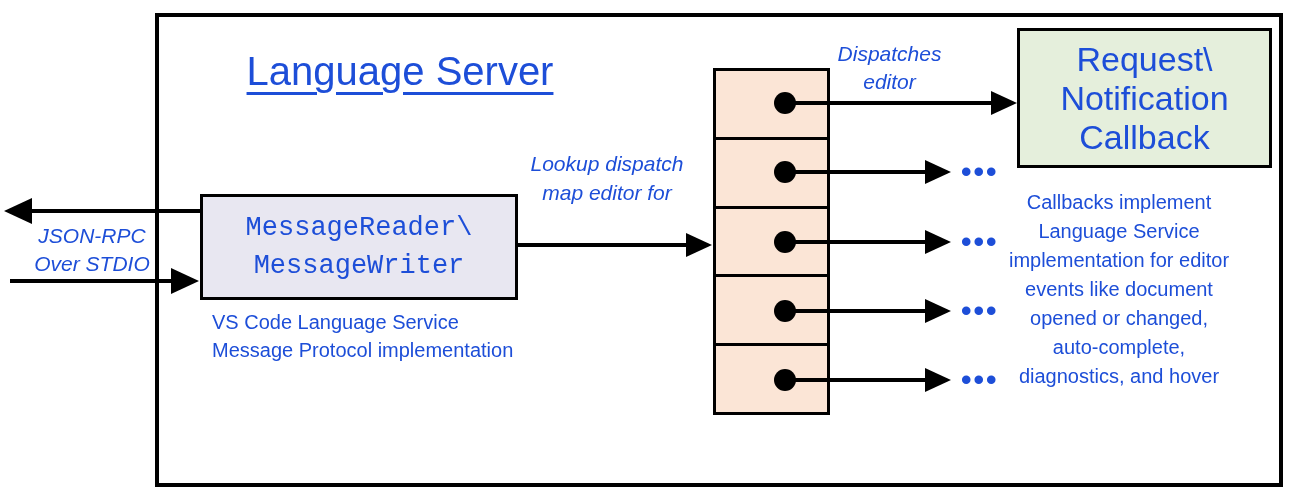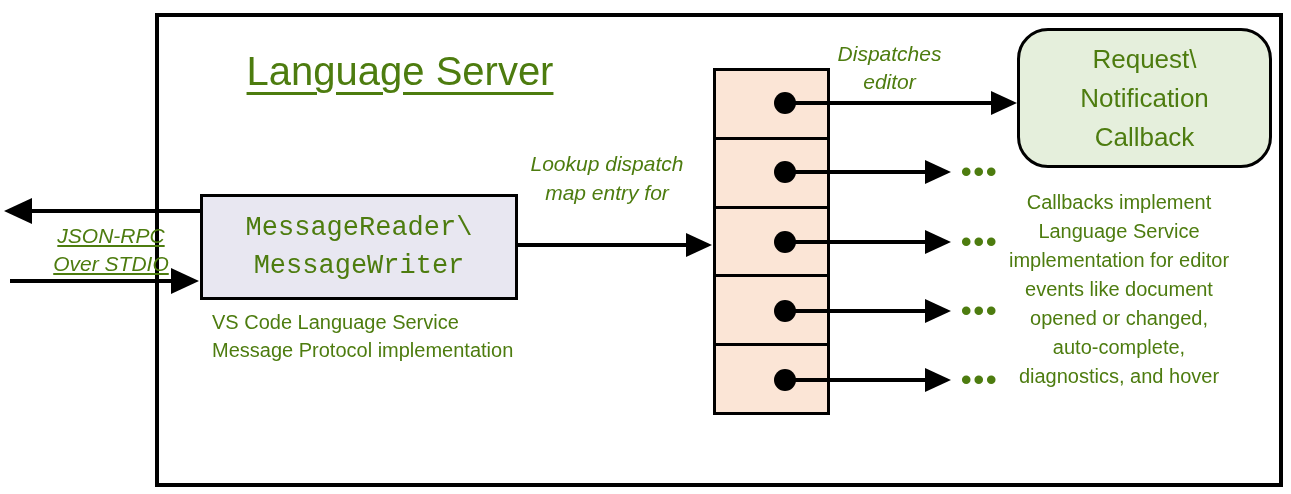--- a/index.html
+++ b/index.html
@@ -1,31 +1,31 @@
 <!DOCTYPE html>
 <html><head>
 <meta charset="utf-8">
 <style>
   html,body { margin:0; padding:0; background:#ffffff; }
   .canvas {
     position:relative; width:1291px; height:494px;
-    background:#ffffff; color:#4d7c0f;
+    background:#ffffff; color:#1d4ed8;
     font-family:"Liberation Sans", sans-serif;
     overflow:hidden;
   }
   .abs { position:absolute; box-sizing:border-box; }
   .frame { border:4px solid #000; background:transparent; }
   .title { font-size:40px; line-height:46px; text-align:center; white-space:nowrap; }
   .title .u { text-decoration:underline; text-decoration-thickness:3px; text-underline-offset:7px; }
   .node {
     border:3px solid #000; display:flex; flex-direction:column;
     align-items:center; justify-content:center; text-align:center;
   }
   .reader  { background:var(--reader-fill,#E8E7F1);  font-size:27px; line-height:38px;font-family:Liberation Mono, monospace; }
-  .callback{ background:var(--callback-fill,#E5EFDC); font-size:26px; line-height:39px;border-radius:31px; }
+  .callback{ background:var(--callback-fill,#E5EFDC); font-size:34px; line-height:39px; }
   .dmap { border:3px solid #000; background:var(--dispatch-fill,#FBE5D6); display:flex; flex-direction:column; }
   .dmap .cell { flex:1; border-top:3px solid #000; }
   .dmap .cell:first-child { border-top:none; }
   .caption { font-size:20px; line-height:28px; text-align:left; }
   .note    { font-size:20px; line-height:29px; text-align:center; }
   .flabel  { font-style:italic; font-size:21px; line-height:28px; text-align:center; white-space:nowrap; }
   .ellipsis{ font-size:30px; font-weight:bold; letter-spacing:2px; line-height:34px; white-space:nowrap; }
   .ln { display:block; }
   svg.overlay { position:absolute; left:0; top:0; pointer-events:none; }
 </style>
@@ -33,38 +33,38 @@
 <body style="--reader-fill: #E8E7F1; --dispatch-fill: #FBE5D6; --callback-fill: #E5EFDC; --stroke: #000000;">
 
 <div class="canvas">
 
   <div class="abs frame" style="left:155px; top:13px; width:1128px; height:474px;"></div>
 
   <div class="abs title" style="left:200px; top:48px; width:400px;">
     <span class="u">Language Server</span>
   </div>
 
-  <div class="abs flabel" style="left:25px; top:222px; width:172px;text-decoration:underline;">
+  <div class="abs flabel" style="left:6px; top:222px; width:172px;">
     <span class="ln">JSON-RPC</span>
     <span class="ln">Over STDIO</span>
   </div>
 
   <div class="abs node reader" style="left:200px; top:194px; width:318px; height:106px;">
     <span class="ln">MessageReader\</span>
     <span class="ln">MessageWriter</span>
   </div>
 
   <div class="abs caption" style="left:212px; top:308px; width:320px;">
     <span class="ln">VS Code Language Service</span>
     <span class="ln">Message Protocol implementation</span>
   </div>
 
   <div class="abs flabel" style="left:517px; top:149px; width:180px; line-height:29px;">
     <span class="ln">Lookup dispatch</span>
-    <span class="ln">map entry for</span>
+    <span class="ln">map editor for</span>
   </div>
 
   <div class="abs dmap" style="left:713px; top:68px; width:117px; height:347px;">
     <div class="cell"></div>
     <div class="cell"></div>
     <div class="cell"></div>
     <div class="cell"></div>
     <div class="cell"></div>
   </div>
 

